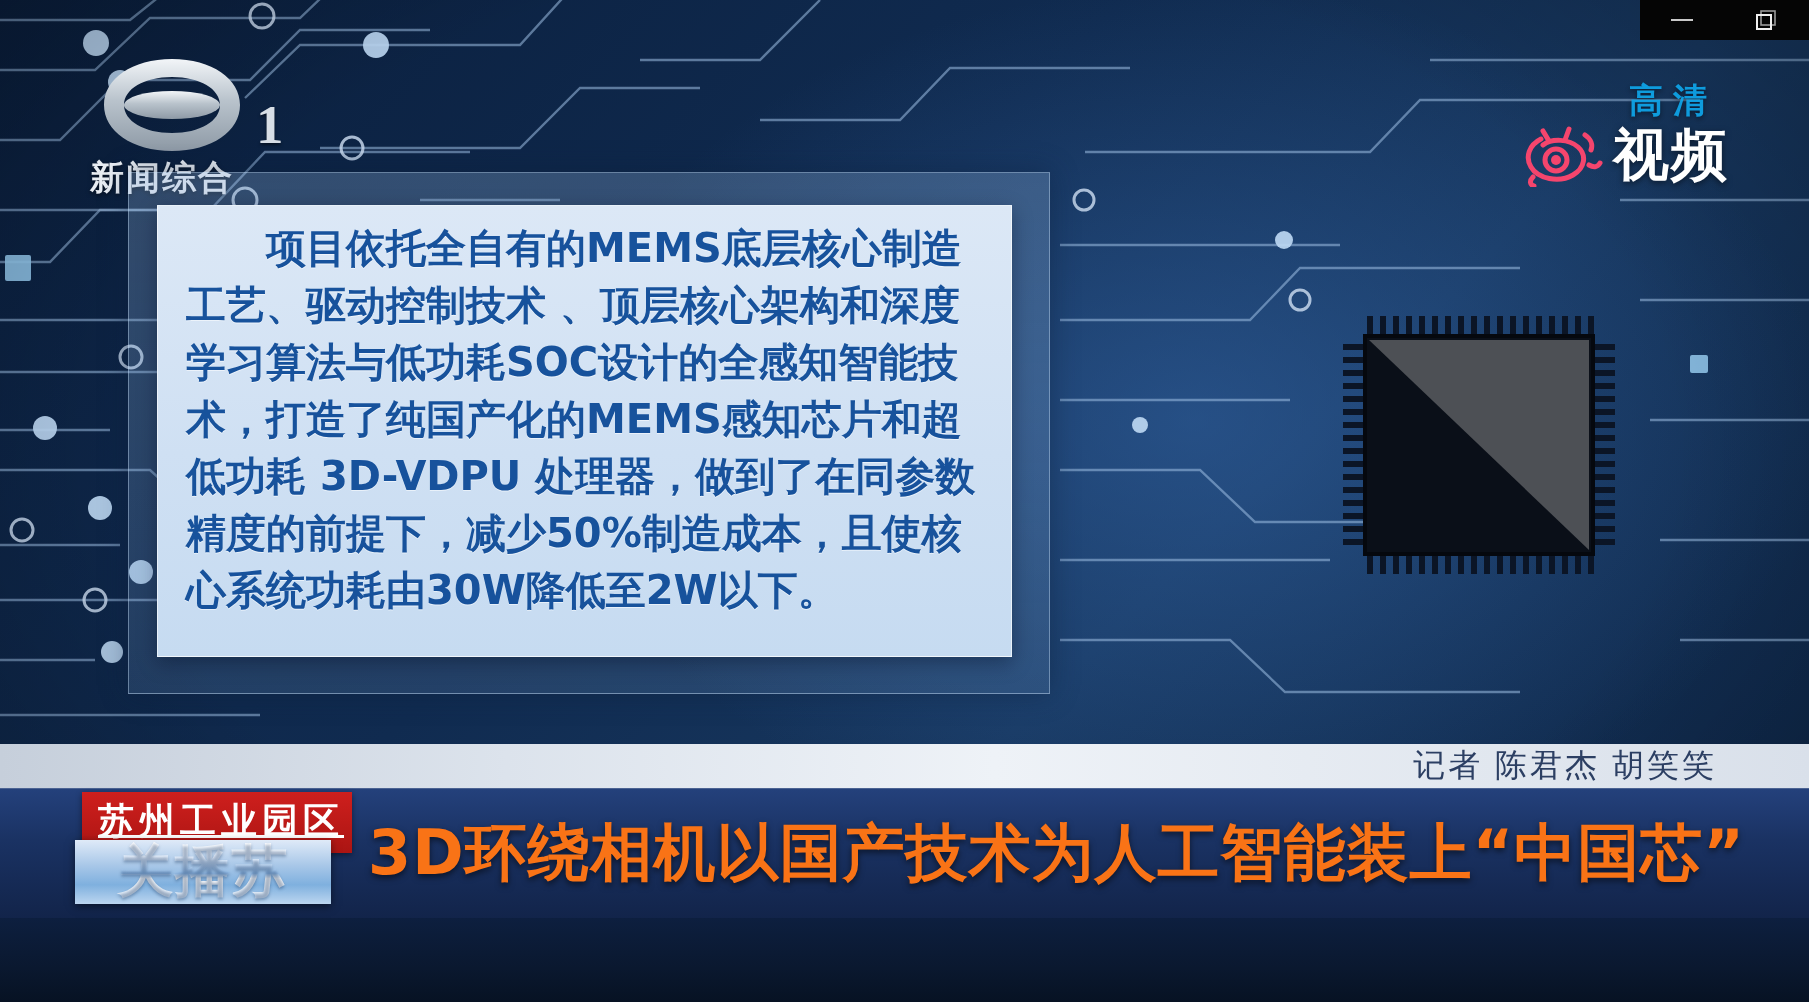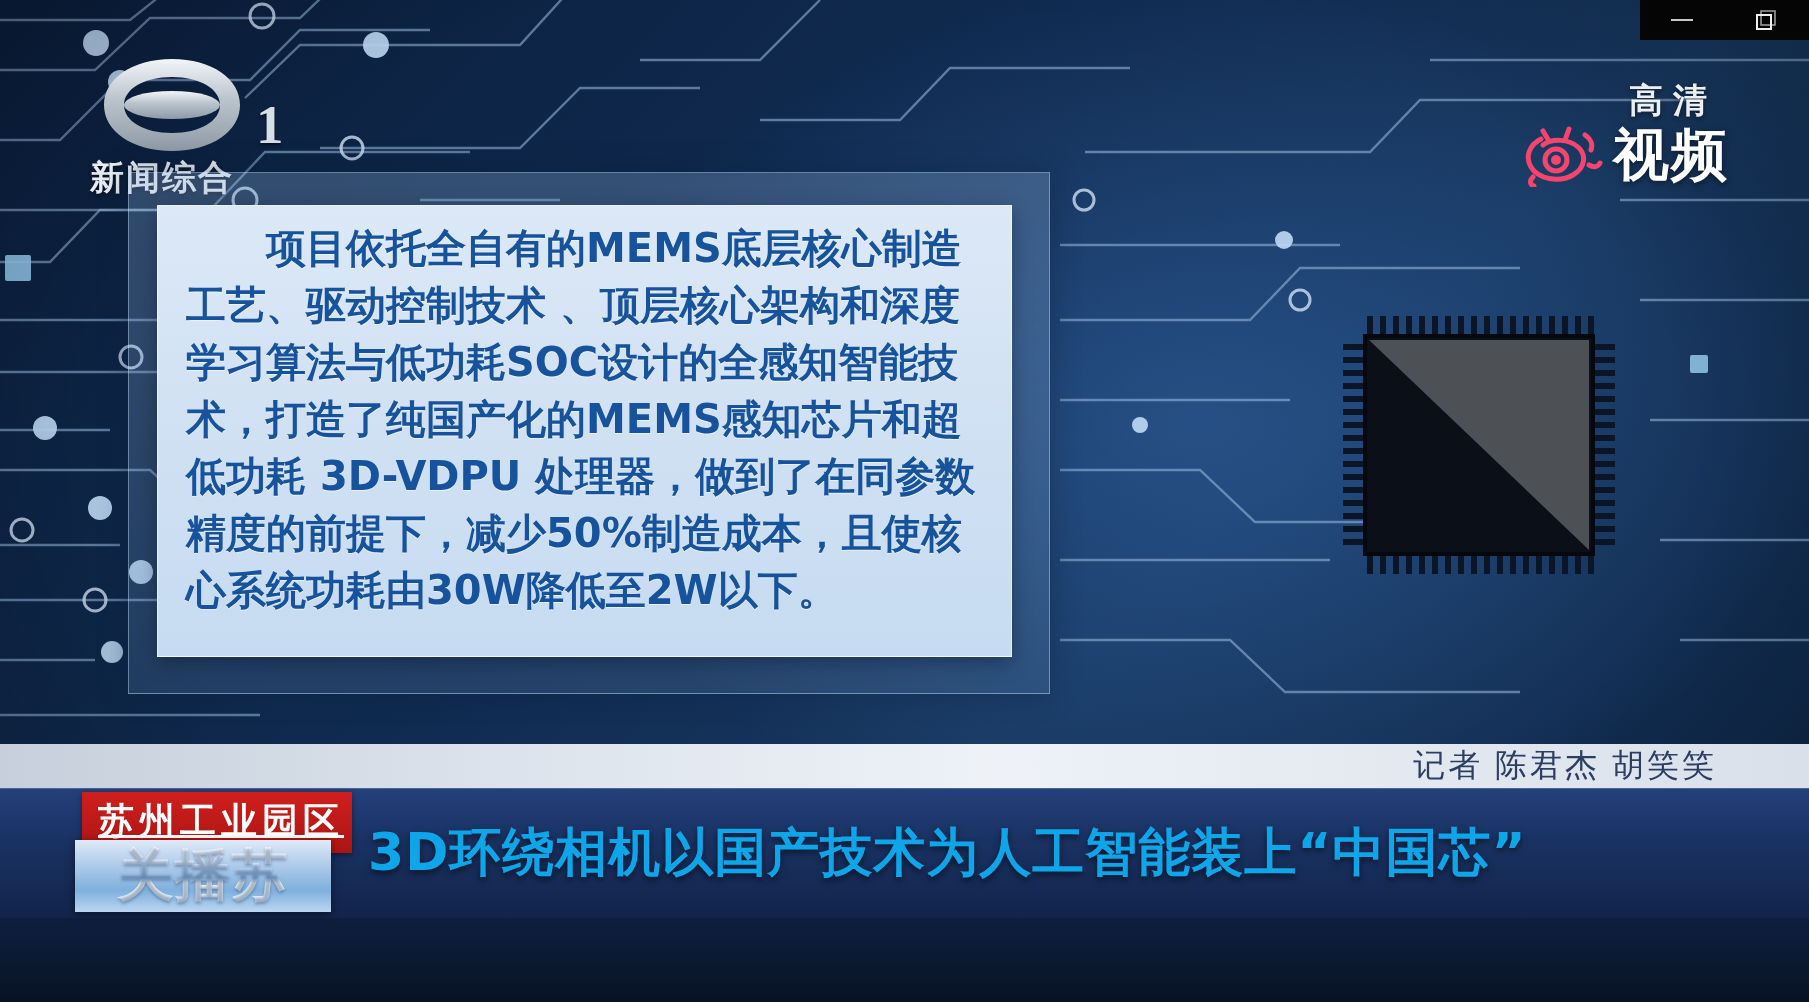--- a/index.html
+++ b/index.html
@@ -39,21 +39,21 @@
     position:absolute;left:12px;top:100px;
     font-size:34px;font-weight:700;letter-spacing:2px;
     color:#e8edf3;
     text-shadow:0 2px 4px rgba(0,0,0,.55);
   }
 
   
   .hd{
     position:absolute;right:92px;top:78px;
     font-size:34px;font-weight:700;letter-spacing:10px;
-    color:#ffffff;opacity:.92;
+    color:#0ea5e9;opacity:.92;
     text-shadow:0 2px 5px rgba(0,0,0,.5);
   }
   .weibo{position:absolute;right:80px;top:118px;display:flex;align-items:center;gap:10px;}
   .weibo .wtext{
     font-size:56px;font-weight:700;color:#fff;letter-spacing:2px;
     text-shadow:0 2px 6px rgba(0,0,0,.5);
   }
 
   
   .chip{position:absolute;left:1339px;top:310px;width:280px;height:270px;}
@@ -109,40 +109,40 @@
 
   .region-badge{
     position:absolute;left:82px;top:792px;
     background:linear-gradient(180deg,#cf1f1d 0%,#ab1513 100%);
     color:#fff;font-size:36px;font-weight:700;letter-spacing:5px;
     padding:5px 8px 7px 16px;
     box-shadow:0 2px 6px rgba(0,0,0,.45);
     text-decoration:underline;
   }
   .proglogo{
-    position:absolute;left:75px;top:840px;width:256px;height:72px;
+    position:absolute;left:75px;top:840px;width:256px;height:64px;
     background:
       linear-gradient(180deg,#dfeaf8 0%,#a8c7e8 40%,#7fb0de 70%,#bcd6f0 100%);
     overflow:hidden;
     box-shadow:0 2px 8px rgba(0,0,0,.5);
   }
   .proglogo .ptxt{
     position:absolute;inset:0;
     display:flex;align-items:center;justify-content:center;
     font-size:56px;font-weight:700;letter-spacing:1px;
     background:linear-gradient(180deg,#ffffff 0%,#e8f2ff 28%,#8fb8e4 52%,#ffffff 60%,#cfe2f7 100%);
     -webkit-background-clip:text;background-clip:text;
     color:transparent;
     text-shadow:0 2px 3px rgba(20,50,90,.35);
     font-family:"DejaVu Sans","Liberation Sans",sans-serif;
   }
   .headline{
     position:absolute;left:368px;top:788px;width:1400px;height:130px;
     display:flex;align-items:center;
-    font-size:52px;font-weight:700;color:#0ea5e9;letter-spacing:1px;
+    font-size:62px;font-weight:700;color:#f97316;letter-spacing:1px;
     text-shadow:0 3px 6px rgba(0,0,0,.55);
     font-family:"DejaVu Sans","Liberation Sans",sans-serif;
   }
 
   
   .wincontrols{
     position:absolute;right:0;top:0;width:169px;height:40px;
     background:#050505;
     display:flex;align-items:center;justify-content:space-around;
   }

